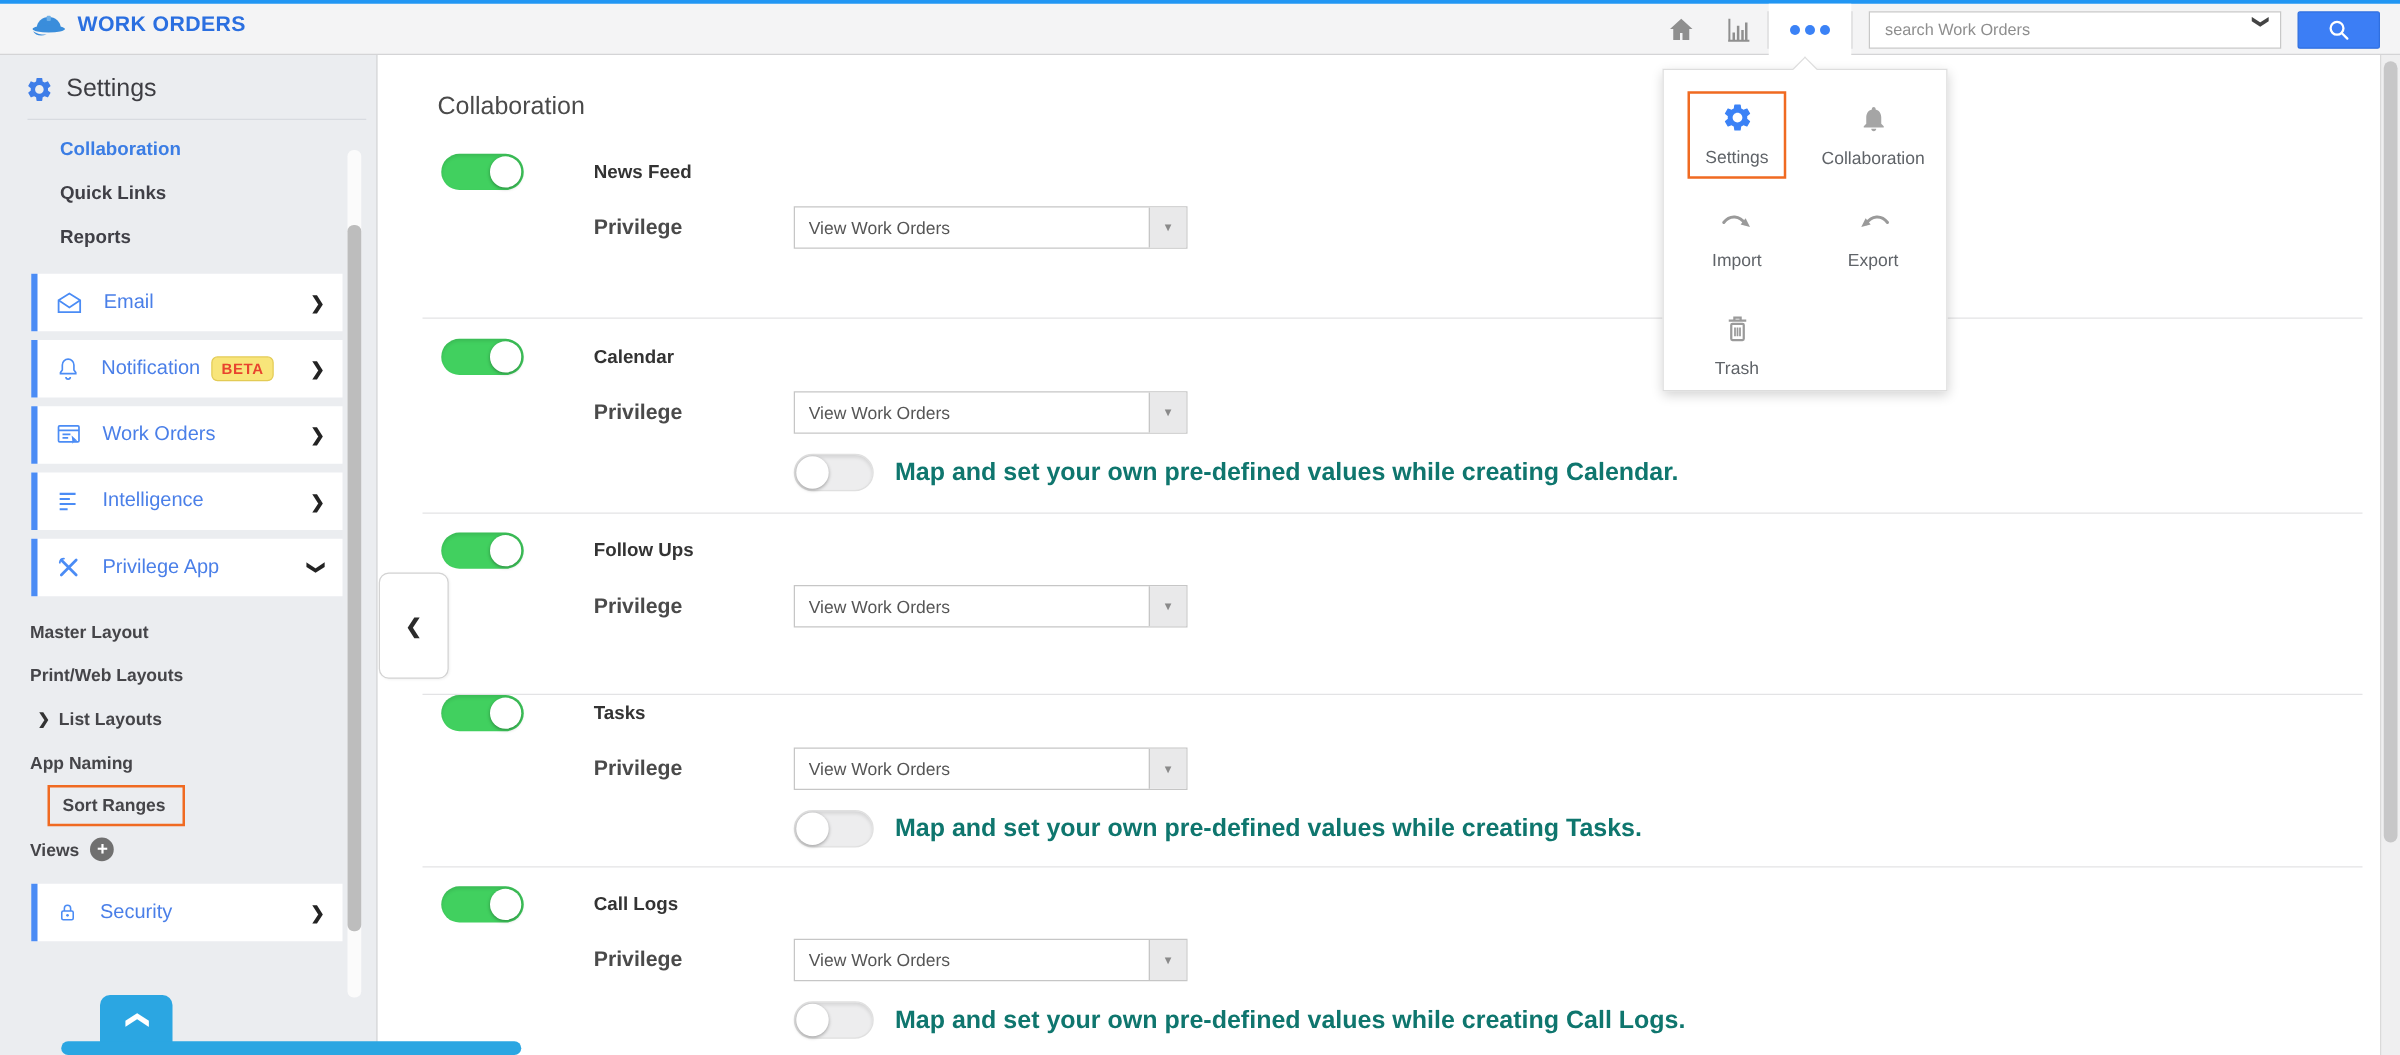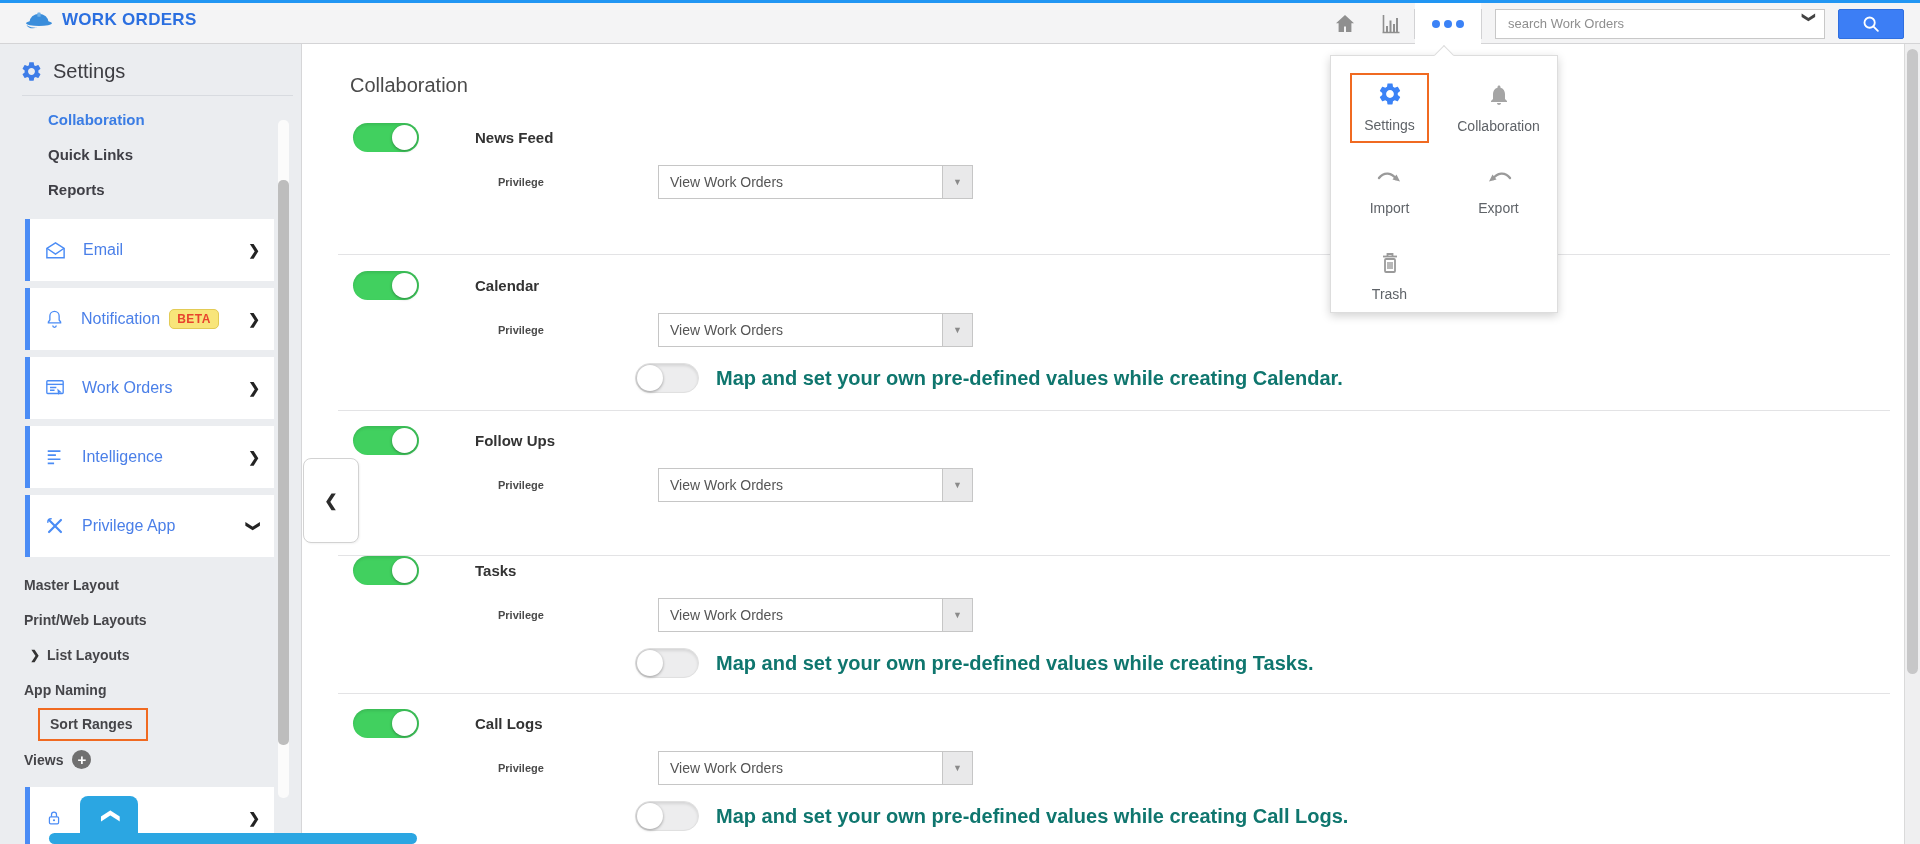--- a/index.html
+++ b/index.html
@@ -53,21 +53,21 @@
   .sidebar {
     position:absolute; left:0; top:44px; width:302px; bottom:0;
     background:#ebedf0; border-right:1px solid #d6d6d8;
   }
   .sb-header { display:flex; align-items:center; gap:10px; padding:16px 0 12px 20px; }
   .sb-title { font-size:20px; color:#3d3d42; }
   .sb-divider { height:1px; background:#d8dbe0; margin:0 8px 6px 22px; }
   .sb-link { height:35px; line-height:35px; padding-left:48px; font-size:15px; font-weight:bold; color:#3f3f46; cursor:pointer; }
   .sb-link.active { color:#3b7de4; }
   .card {
-    margin:7px 0 7px 25px; width:249px; height:62px; background:#fff;
+    margin:7px 0 7px 25px; width:249px; height:46px; background:#fff;
     border-left:5px solid #4b8cf5; display:flex; align-items:center; padding:0 14px 0 14px; cursor:pointer;
   }
   .card-label { margin-left:16px; font-size:16px; color:#4a7fe8; }
   .card-chevron { margin-left:auto; color:#232323; font-weight:bold; font-size:14px; }
   .card-chevron.down { transform:rotate(90deg); }
   .beta {
     margin-left:9px; background:#f8e57a; border:1px solid #e3cb55; border-radius:5px;
     color:#e8442e; font-weight:bold; font-size:12px; padding:2px 7px; letter-spacing:.5px;
   }
   .submenu { margin-top:10px; }
@@ -100,21 +100,21 @@
   .section { padding-right:0; }
   .section.bordered { border-top:1px solid #e3e3e5; margin-right:14px; }
   .sec-1 { margin-top:26px; padding-bottom:55px; }
   .sec-2 { padding-top:16px; padding-bottom:17px; }
   .sec-3 { padding-top:15px; padding-bottom:53px; }
   .sec-4 { padding-bottom:15px; }
   .sec-5 { padding-top:15px; }
   .row-toggle { display:flex; align-items:center; margin-left:15px; }
   .sec-label { margin-left:56px; font-size:15px; font-weight:bold; color:#333; }
   .row-priv { display:flex; align-items:center; margin-left:137px; margin-top:13px; }
-  .priv-label { width:160px; font-size:11px; font-weight:bold; color:#4a4a4a;margin-left:23px; }
+  .priv-label { width:160px; font-size:17px; font-weight:bold; color:#4a4a4a; }
   .row-map { display:flex; align-items:center; margin-left:297px; margin-top:16px; }
   .map-text { margin-left:17px; font-size:20px; font-weight:bold; color:#0f766e; }
   
   .toggle { width:66px; height:29px; border-radius:15px; background:#41d05f; position:relative;
     box-shadow:inset 0 2px 3px rgba(0,0,0,.10); cursor:pointer; flex:none; }
   .toggle .knob { position:absolute; top:2px; right:2px; width:25px; height:25px; border-radius:50%;
     background:#fff; box-shadow:0 1px 3px rgba(0,0,0,.35); }
   .toggle.off { background:#ededee; border:1px solid #e0e0e0; width:64px; height:30px; }
   .toggle.off .knob { left:1px; right:auto; top:1px; width:26px; height:26px; }
   

